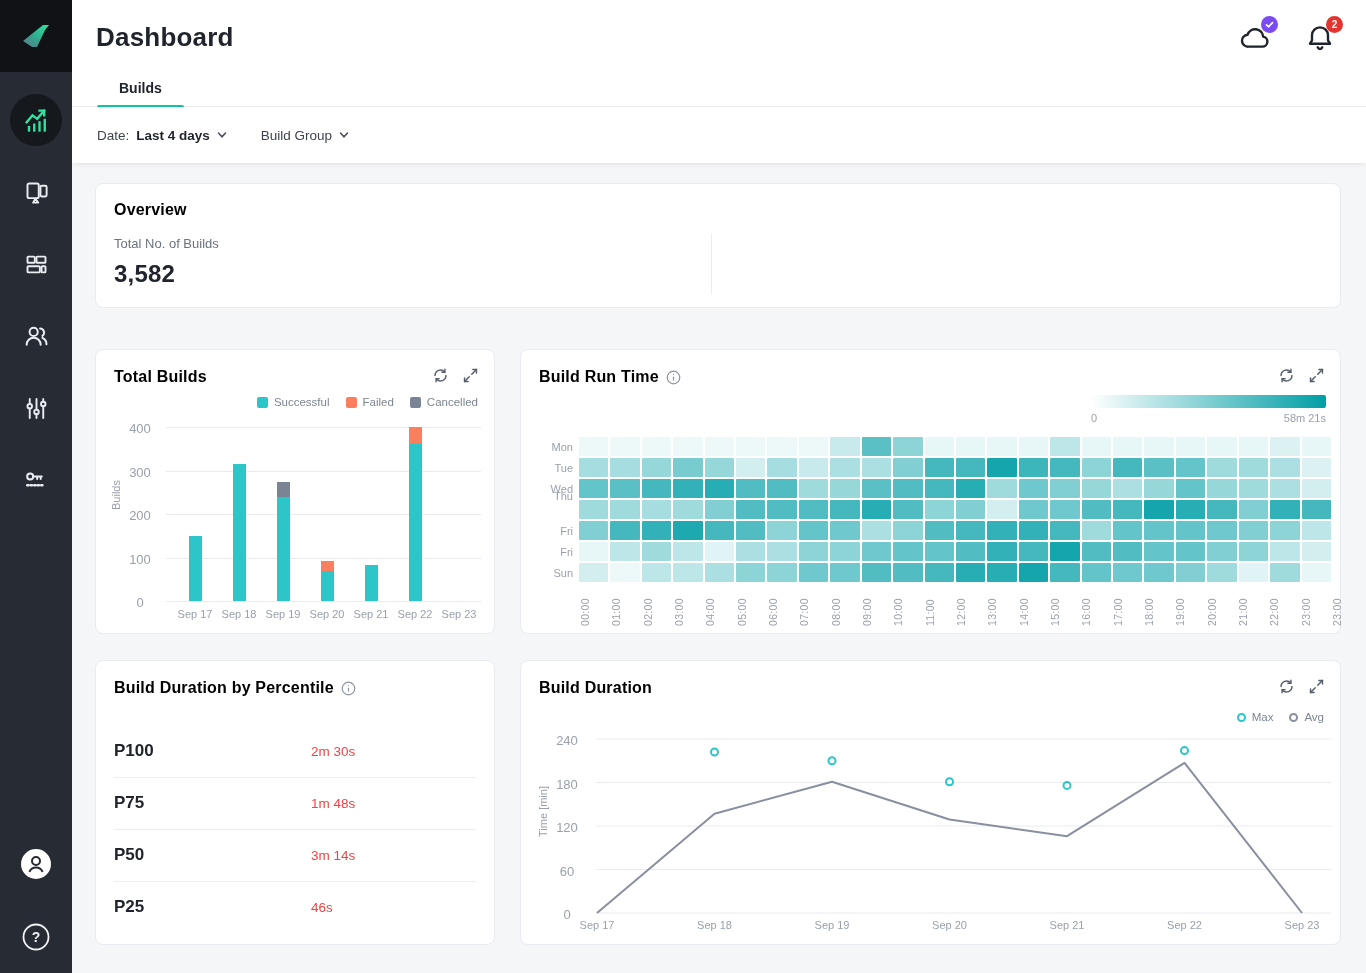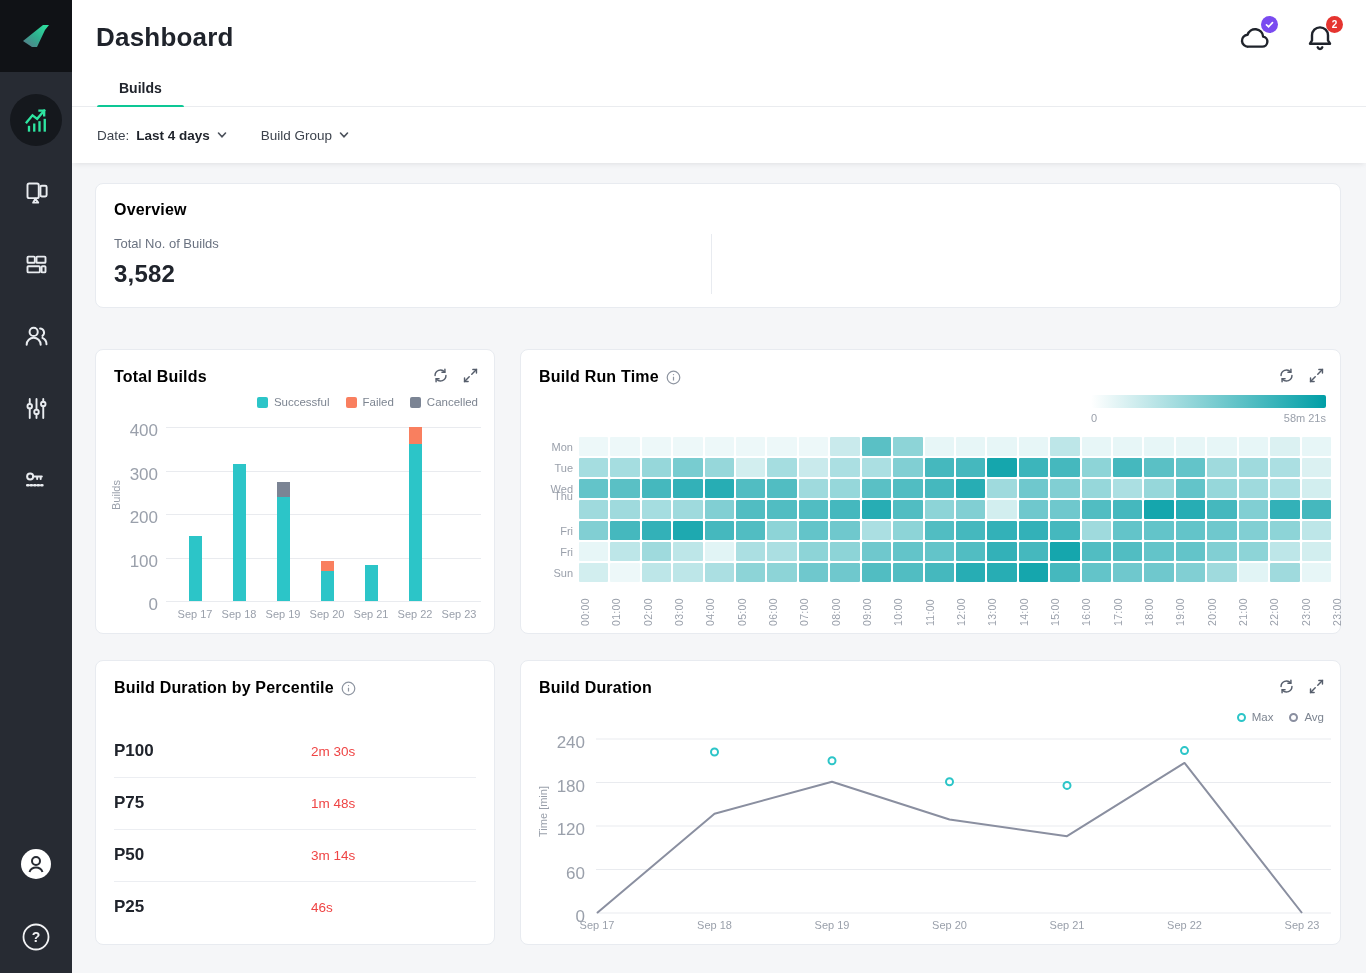--- a/index.html
+++ b/index.html
@@ -50,21 +50,21 @@
 
   .cards-grid { margin-top:41px; display:grid; grid-template-columns:400px 1fr; grid-auto-rows:285px; gap:26px 25px; }
 
   
   .legend { position:absolute; top:46px; right:16px; display:flex; gap:16px; align-items:center; }
   .legend-item { display:flex; align-items:center; gap:6px; font-size:11.5px; color:#7d8591; }
   .legend-swatch { width:11px; height:11px; border-radius:2px; }
   .legend-ring { width:9px; height:9px; border-radius:50%; border:2.5px solid; background:#fff; }
   .plot-area { position:absolute; }
   .gridline { position:absolute; left:0; right:0; height:1px; background:#e9ebef; }
-  .ytick { position:absolute; font-size:17px; color:#9aa0ab; text-align:right; width:36px; }
+  .ytick { position:absolute; font-size:13px; color:#9aa0ab; text-align:center; width:36px; }
   .xtick { position:absolute; font-size:11px; color:#9aa0ab; text-align:center; }
   .axis-label-vert { position:absolute; font-size:11px; color:#9aa0ab; writing-mode:vertical-rl; transform:rotate(180deg); }
   .bar-seg { position:absolute; width:13px; }
 
   
   .hm-grid { position:absolute; left:58px; top:87px; width:752px; height:145px; display:grid; grid-template-columns:repeat(24,1fr); grid-template-rows:repeat(7,1fr); gap:2px; }
   .hm-cell { border-radius:1px; }
   .hm-rowlab { position:absolute; left:0; width:52px; font-size:11px; color:#9aa0ab; text-align:right; }
   .hm-xlab { position:absolute; font-size:10.5px; color:#9aa0ab; writing-mode:vertical-rl; transform:rotate(180deg); letter-spacing:.3px; }
   .hm-scale-bar { position:absolute; left:570px; top:45px; width:235px; height:13px; border-radius:2px; }

